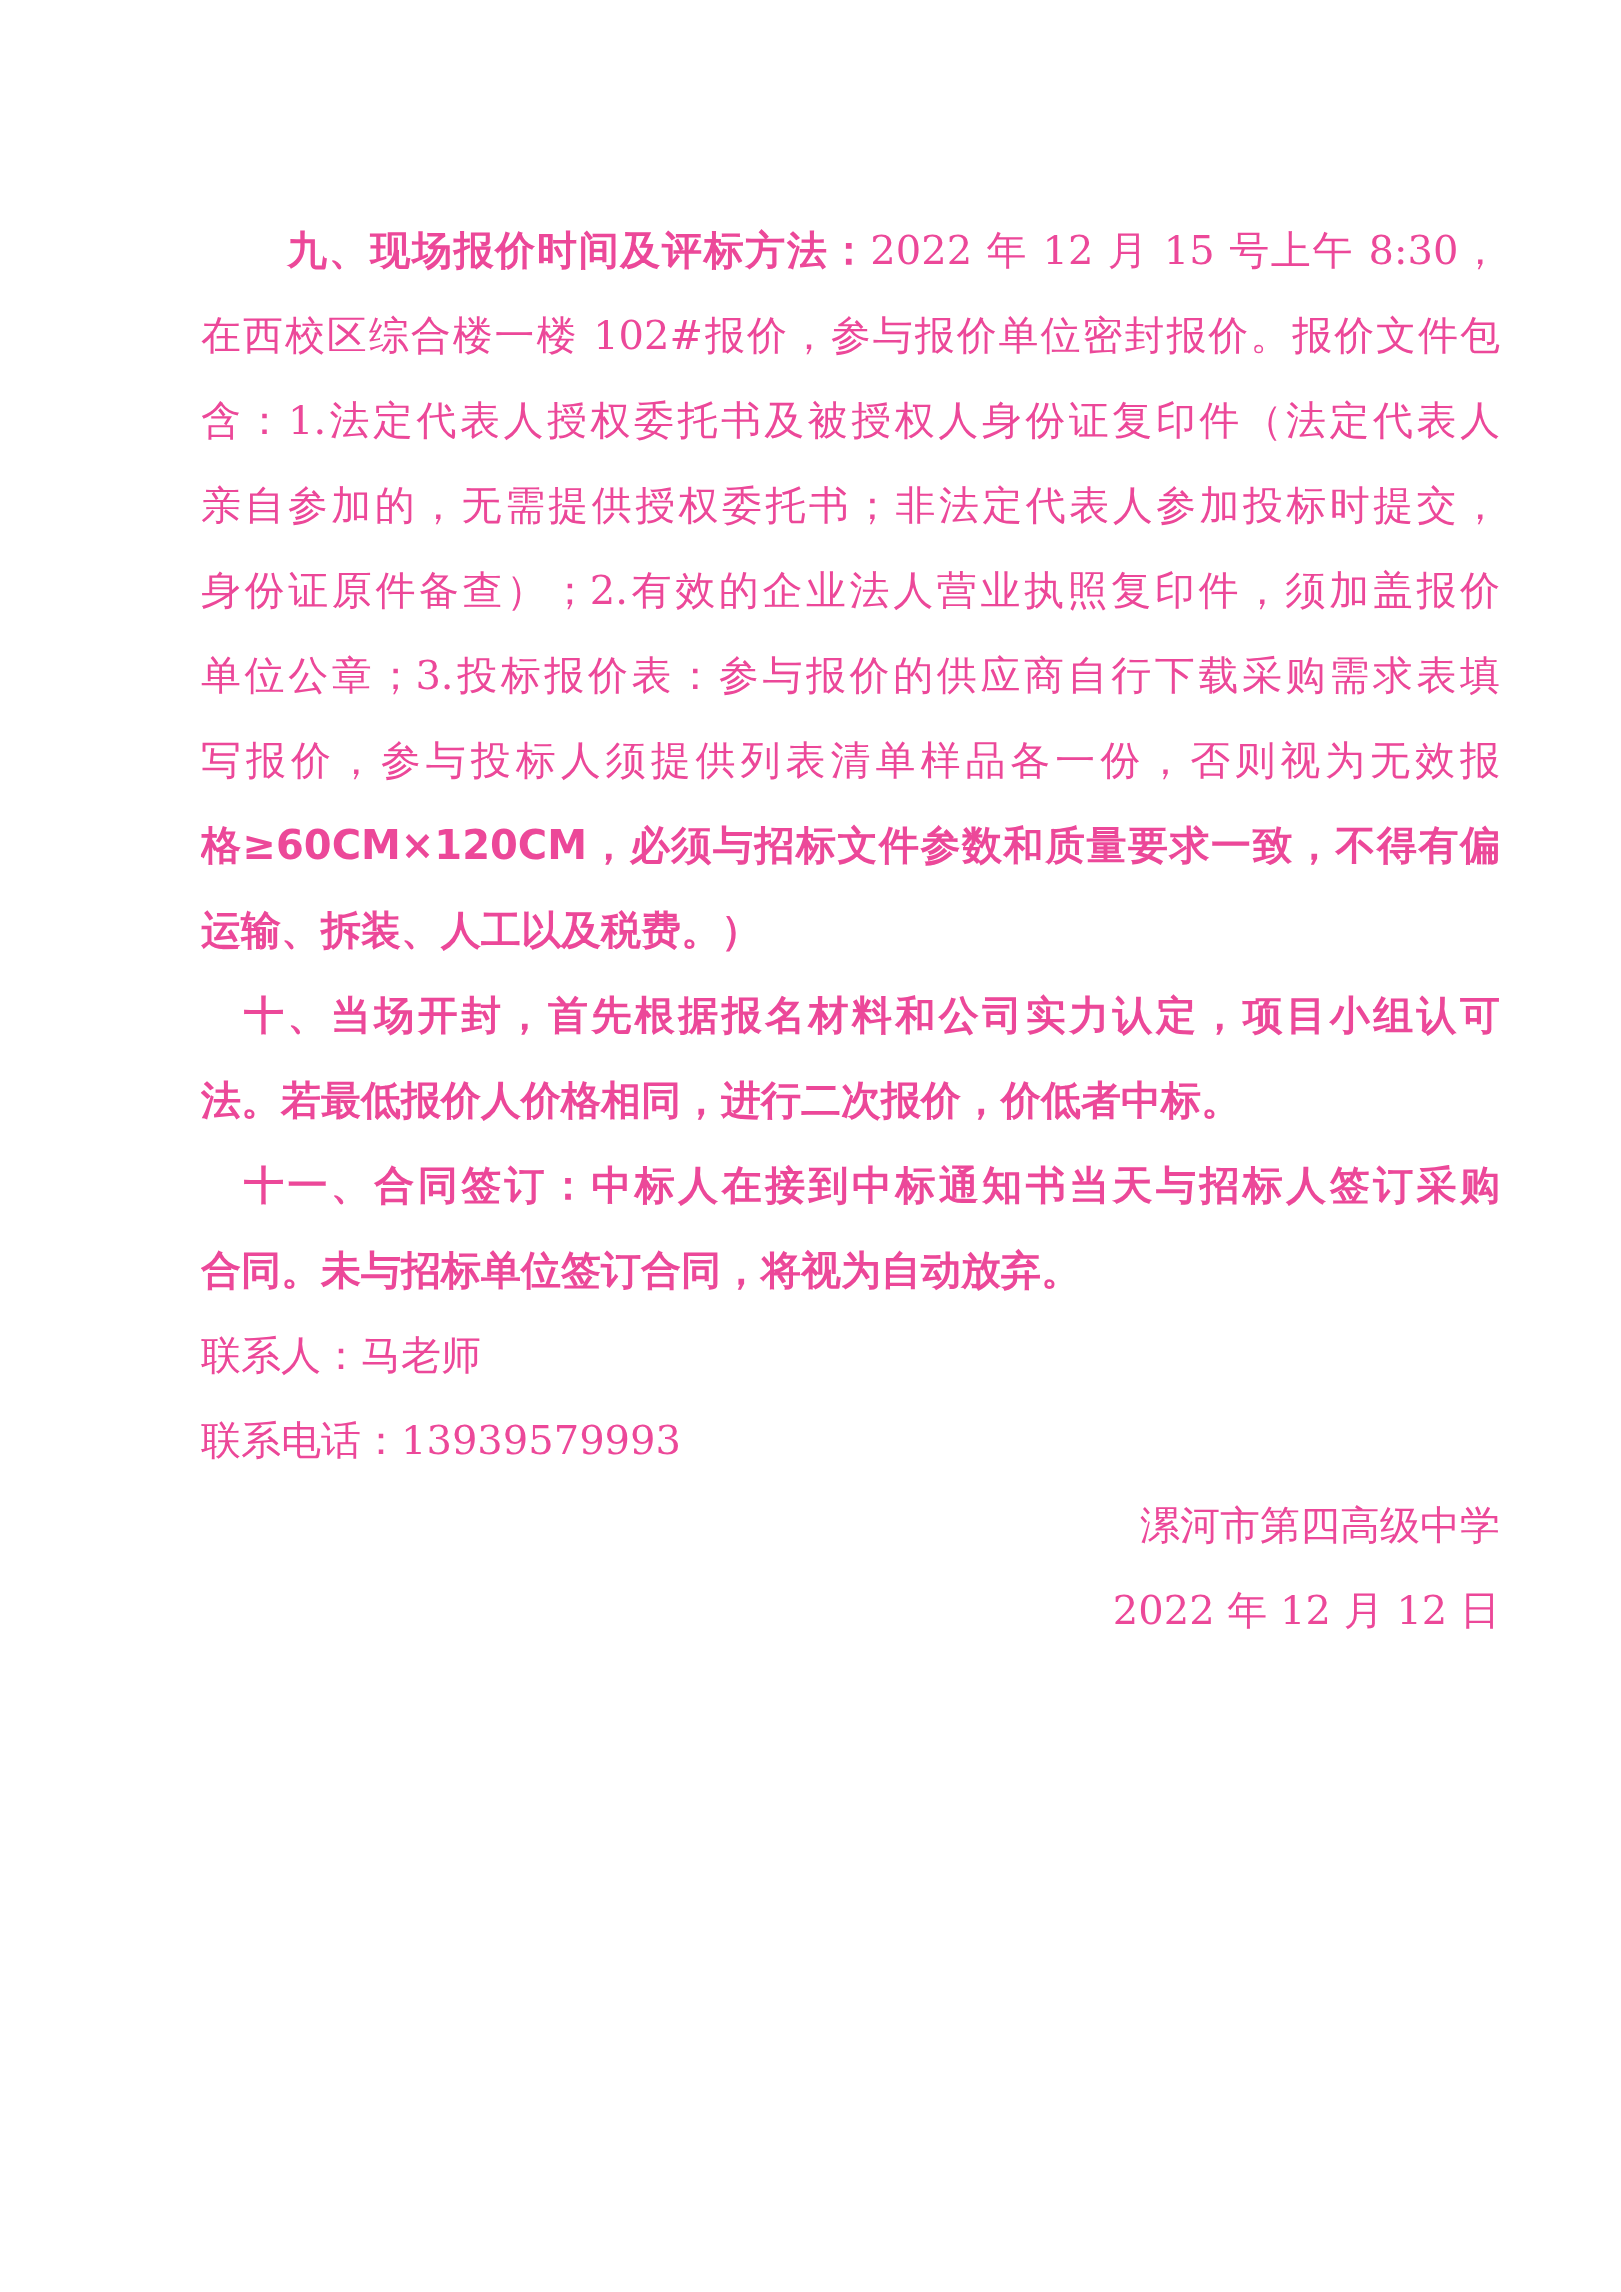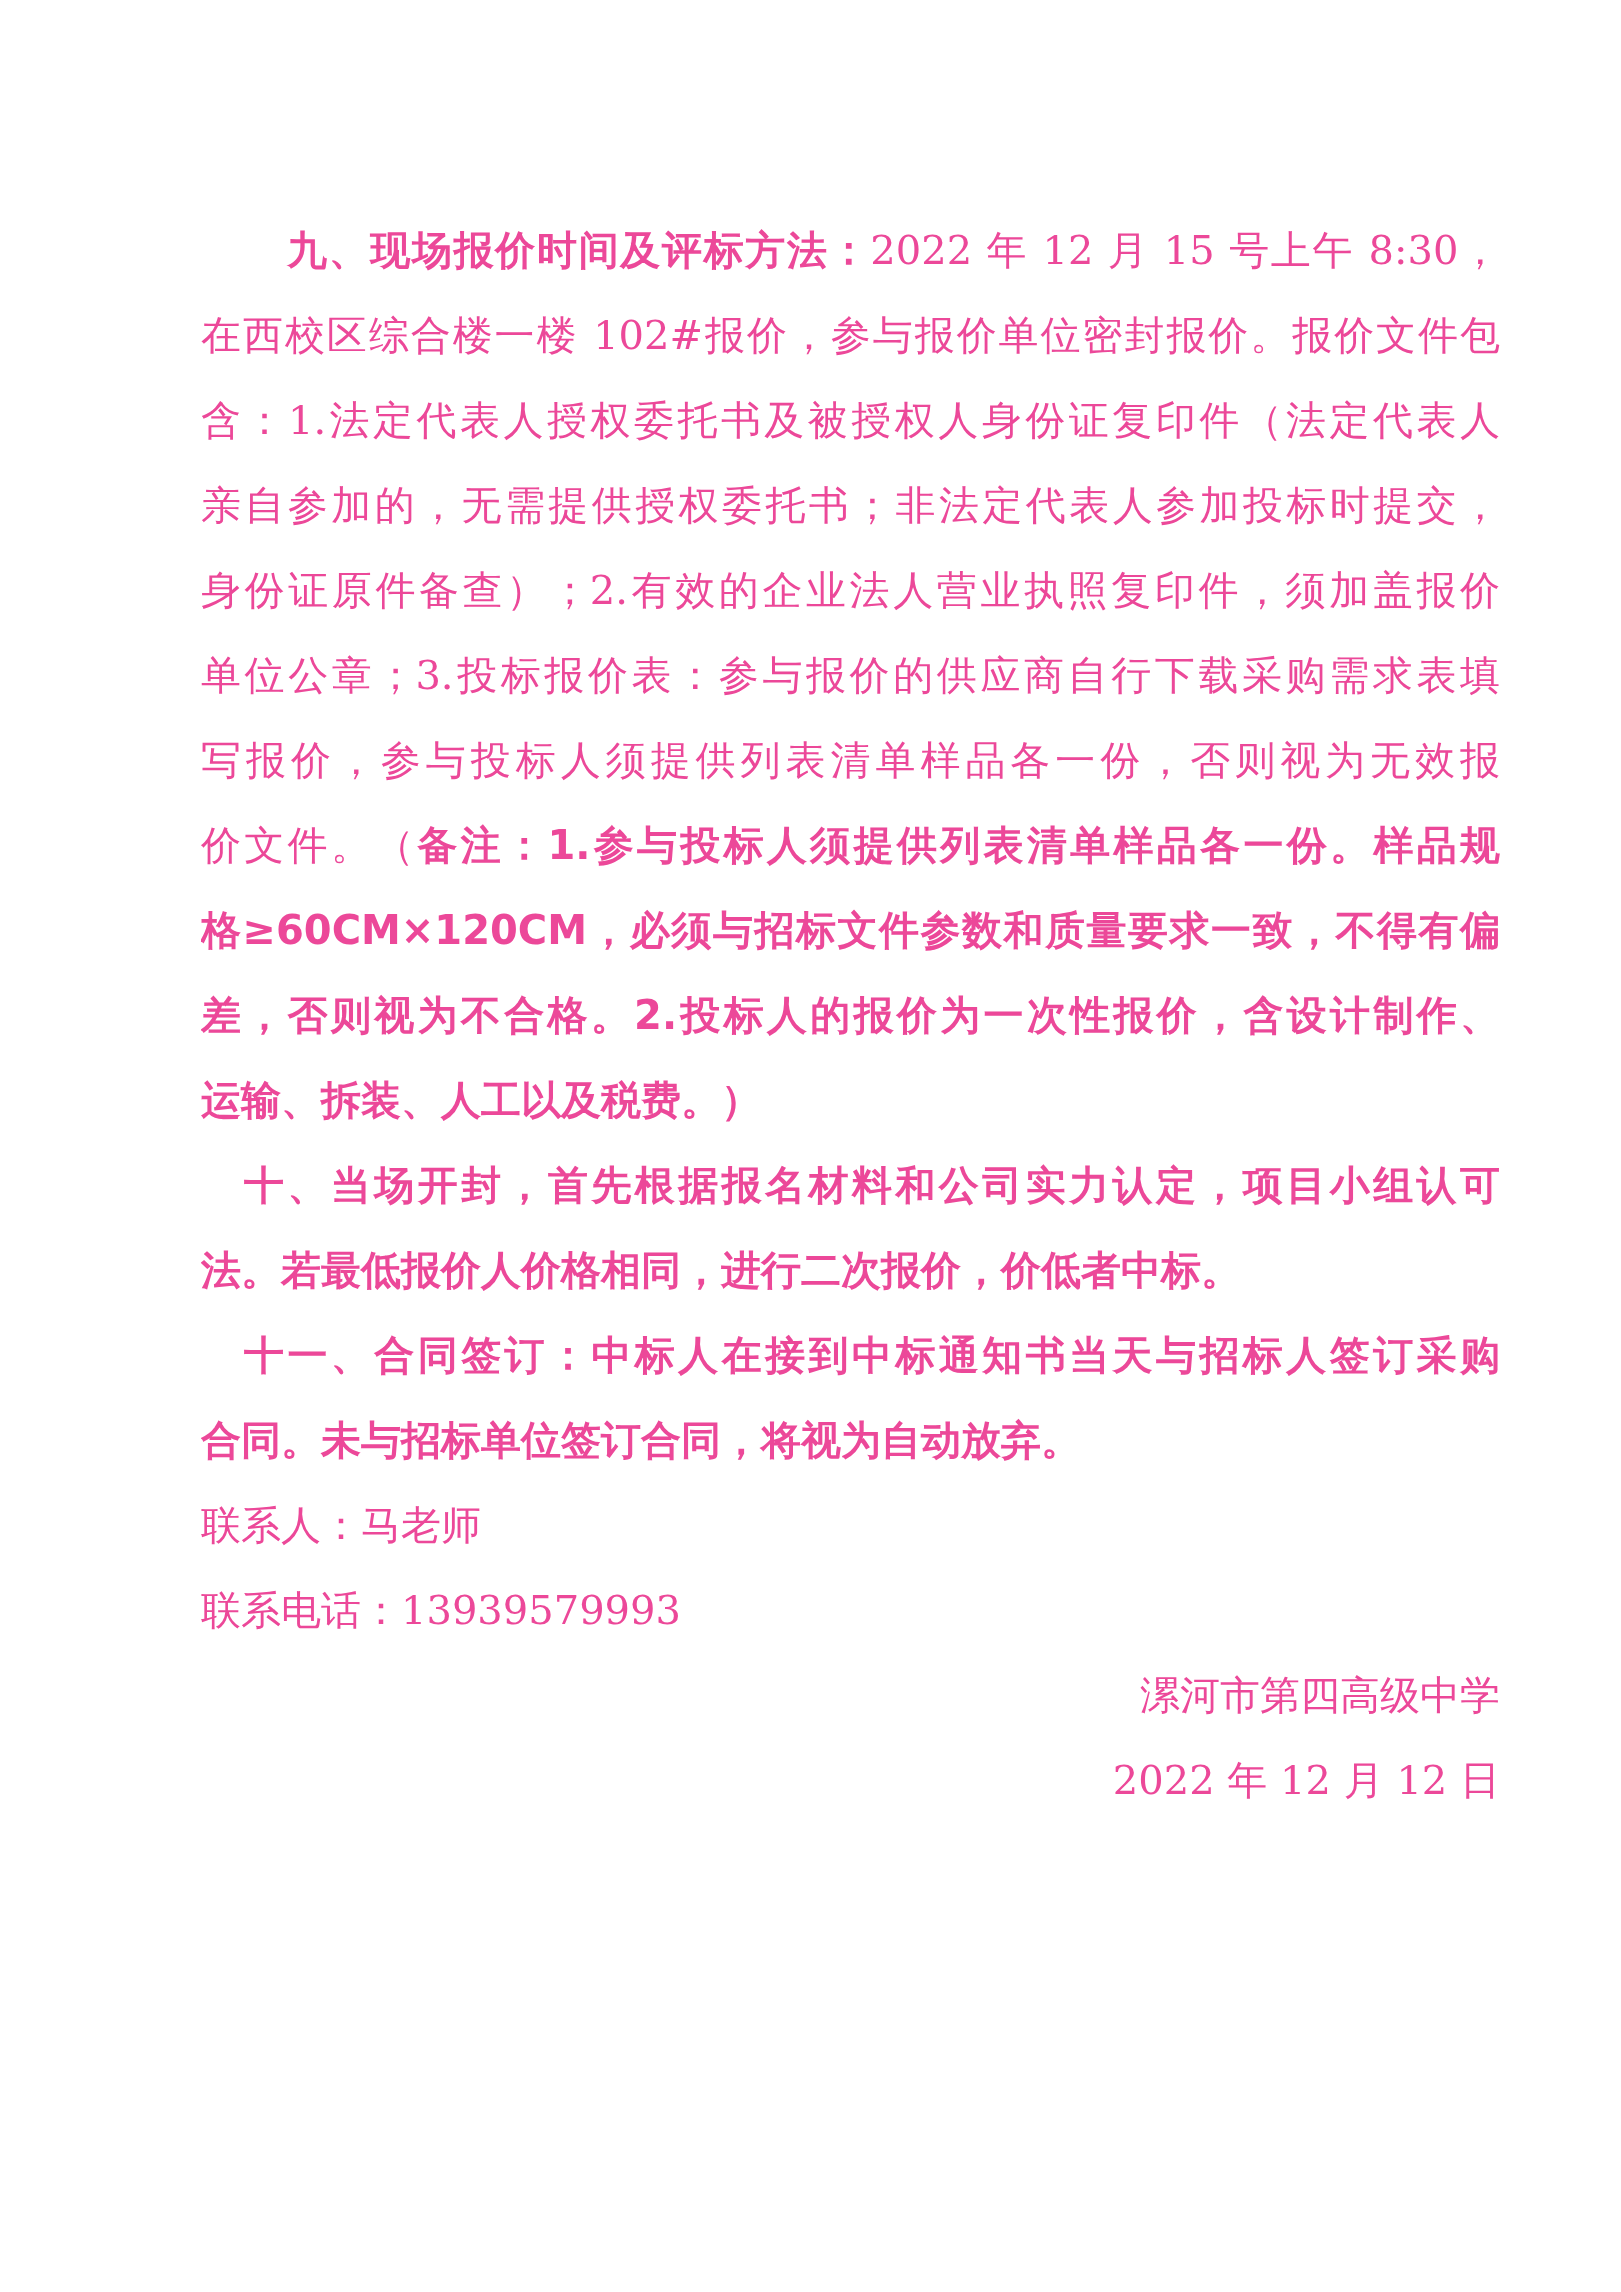--- a/index.html
+++ b/index.html
@@ -22,23 +22,21 @@
 <body>
 
 <div class="page">
   <div class="line ind1"><span class="b">九、现场报价时间及评标方法：</span><span>2022 年 12 月 15 号上午 8:30，</span></div>
   <div class="line">在西校区综合楼一楼 102#报价，参与报价单位密封报价。报价文件包</div>
   <div class="line">含：1.法定代表人授权委托书及被授权人身份证复印件（法定代表人</div>
   <div class="line">亲自参加的，无需提供授权委托书；非法定代表人参加投标时提交，</div>
   <div class="line">身份证原件备查）；2.有效的企业法人营业执照复印件，须加盖报价</div>
   <div class="line">单位公章；3.投标报价表：参与报价的供应商自行下载采购需求表填</div>
   <div class="line">写报价，参与投标人须提供列表清单样品各一份，否则视为无效报</div>
-  <div class="line"><span>价文件。（</span><span class="b">备注：1.参与投标人须提供列表清单样品各一份。样品规</span></div>
   <div class="line b">格≥60CM×120CM，必须与招标文件参数和质量要求一致，不得有偏</div>
-  <div class="line b">差，否则视为不合格。2.投标人的报价为一次性报价，含设计制作、</div>
   <div class="line b last">运输、拆装、人工以及税费。）</div>
 
   <div class="line b ind2">十、当场开封，首先根据报名材料和公司实力认定，项目小组认可</div>
   <div class="line b last">法。若最低报价人价格相同，进行二次报价，价低者中标。</div>
 
   <div class="line b ind2">十一、合同签订：中标人在接到中标通知书当天与招标人签订采购</div>
   <div class="line b last">合同。未与招标单位签订合同，将视为自动放弃。</div>
 
   <div class="line last">联系人：马老师</div>
   <div class="line last">联系电话：13939579993</div>

